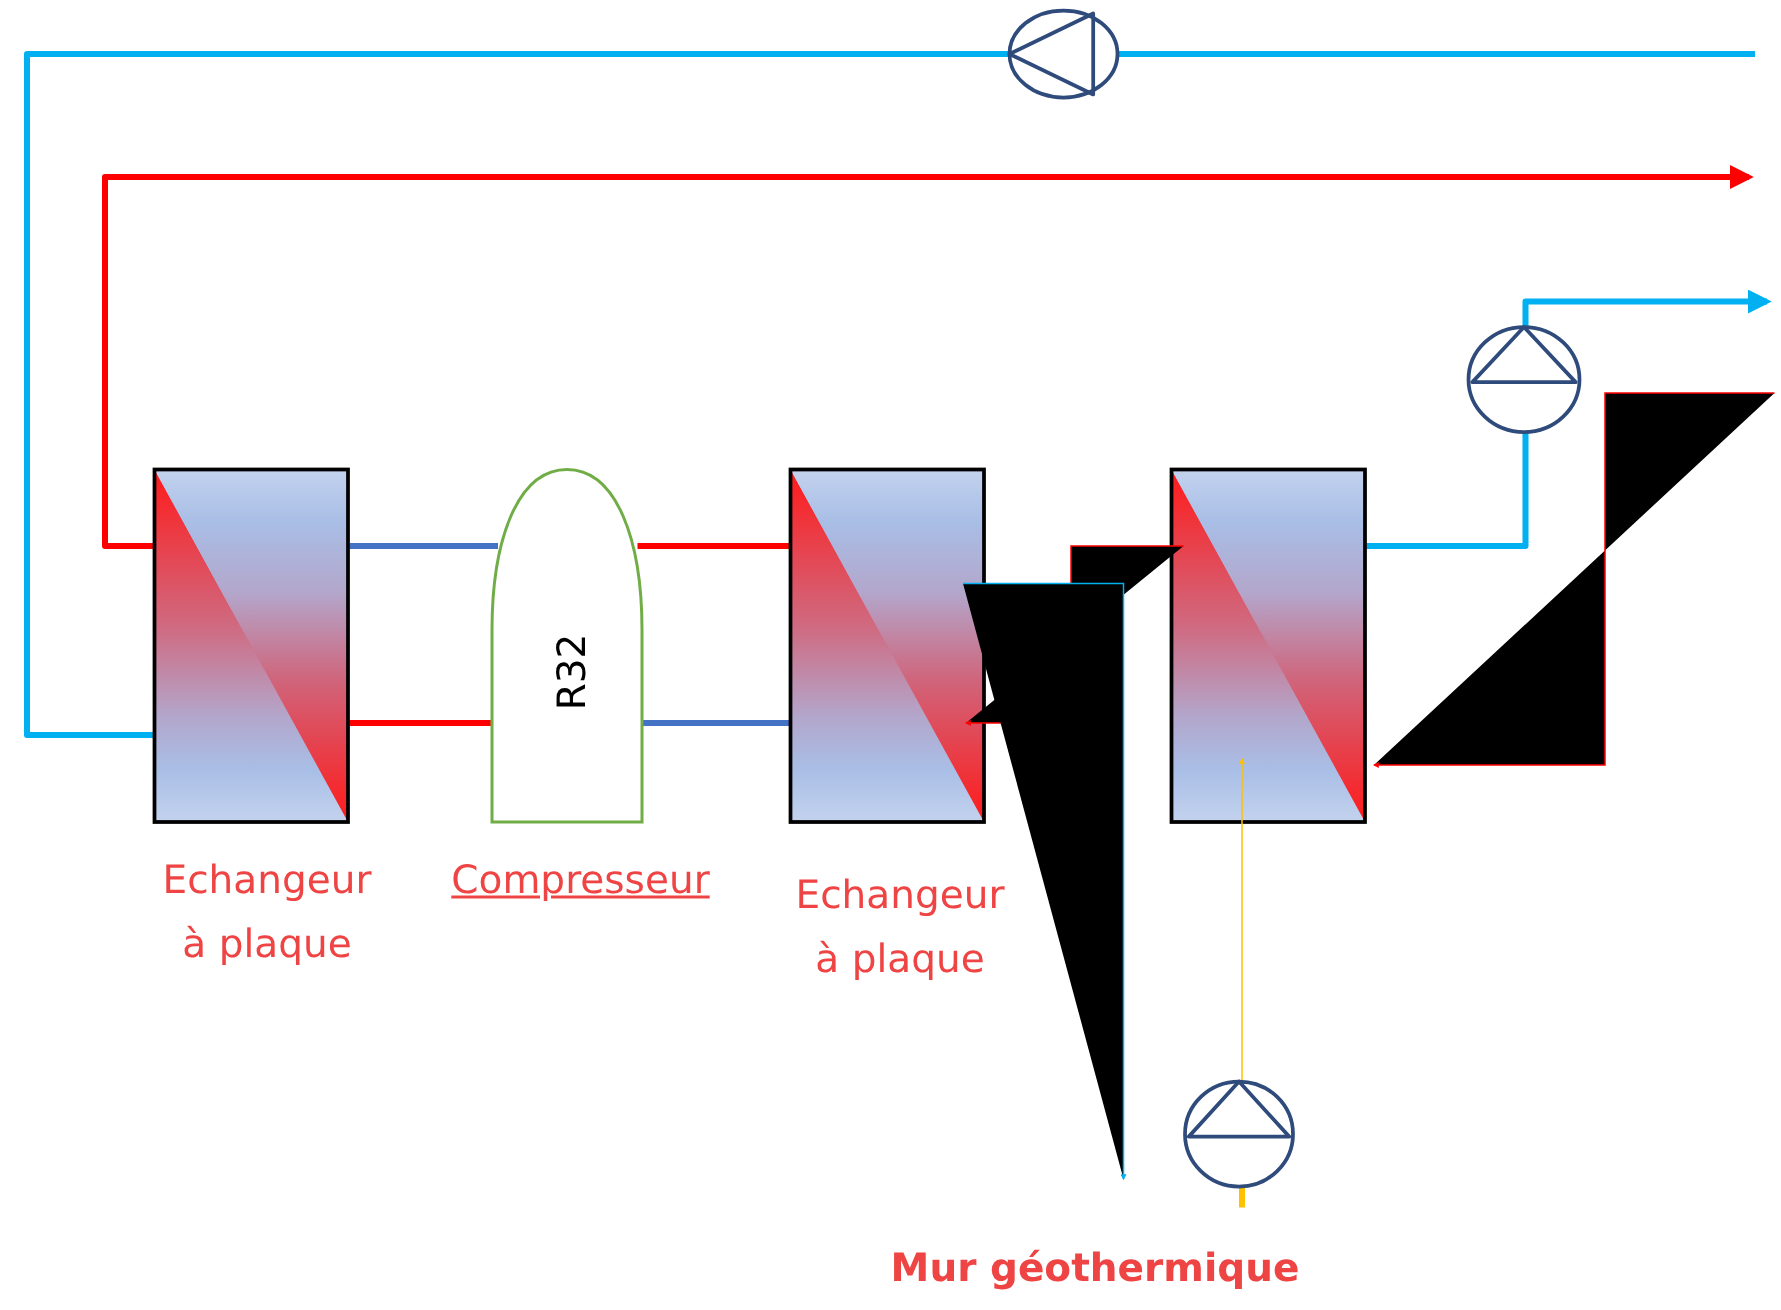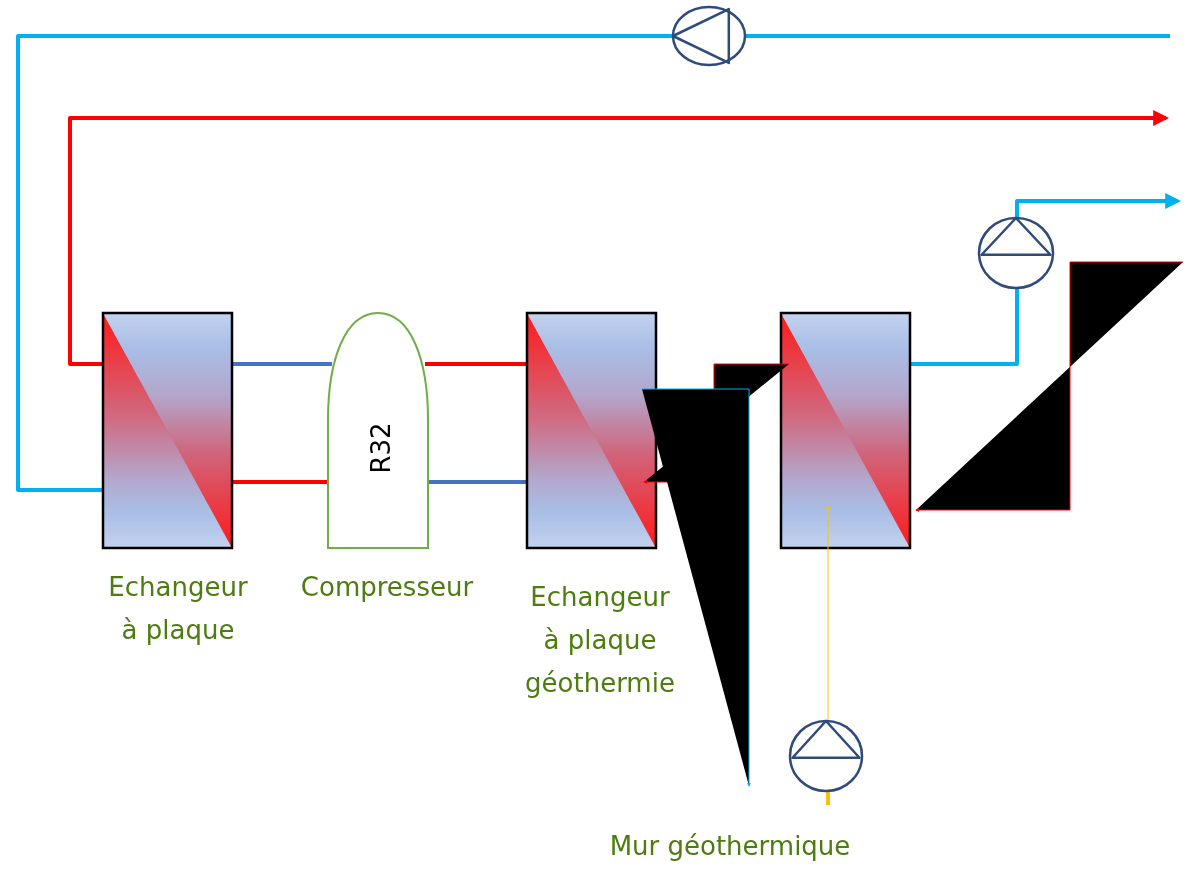--- a/index.html
+++ b/index.html
@@ -1,18 +1,18 @@
 <!DOCTYPE html>
 <html><head>
   <meta charset="utf-8">
   <style>
     html, body { margin: 0; padding: 0; background: #ffffff; }
     body { width: 1187px; height: 873px; position: relative; overflow: hidden; font-family: "DejaVu Sans", sans-serif; }
     #diagram { position: absolute; left: 0; top: 0; }
-    .label { position: absolute; text-align: center; color: #4d7c0f; font-family: "DejaVu Sans", sans-serif; font-size: 26px; line-height: 43px; white-space: nowrap; }
+    .label { position: absolute; text-align: center; color: #ef4444; font-family: "DejaVu Sans", sans-serif; font-size: 26px; line-height: 43px; white-space: nowrap; }
     .label .ln { display: block; }
   </style>
 </head>
 <body>
 
 <svg id="diagram" width="1187" height="873" viewBox="0 0 1187 873">
   <defs>
     <linearGradient id="exGrad" x1="0" y1="0" x2="0" y2="1">
       <stop offset="0" stop-color="#C3D2EE"></stop>
       <stop offset="0.15" stop-color="#A9BEE6"></stop>
@@ -111,23 +111,22 @@
     <polyline points="789,364 714,364 714,482 644,482" stroke="#FF0000" marker-end="url(#arrRed)"></polyline>
     <polyline points="1183,262 1070,262 1070,510 916,510" stroke="#FF0000" marker-end="url(#arrRed)"></polyline>
     <line x1="828" y1="720" x2="828" y2="506" stroke="#FFC000" marker-end="url(#arrYellow)"></line>
     <polyline points="642,389 749,389 749,786" stroke="#00B0F0" marker-end="url(#arrBlue)"></polyline>
   </svg>
 
 <div class="label" style="left:88px; top:566px; width:180px;">
   <span class="ln">Echangeur</span>
   <span class="ln">à plaque</span>
 </div>
-<div class="label" style="left:282px; top:566px; width:210px;">
+<div class="label" style="left:282px; top:566px; width:210px;text-decoration:underline;">
   <span class="ln">Compresseur</span>
 </div>
 <div class="label" style="left:500px; top:576px; width:200px;">
   <span class="ln">Echangeur</span>
   <span class="ln">à plaque</span>
-  <span class="ln">géothermie</span>
 </div>
-<div class="label" style="left:580px; top:825px; width:300px;">
+<div class="label" style="left:580px; top:825px; width:300px;font-weight:bold;">
   <span class="ln">Mur géothermique</span>
 </div>
 
 </body></html>

